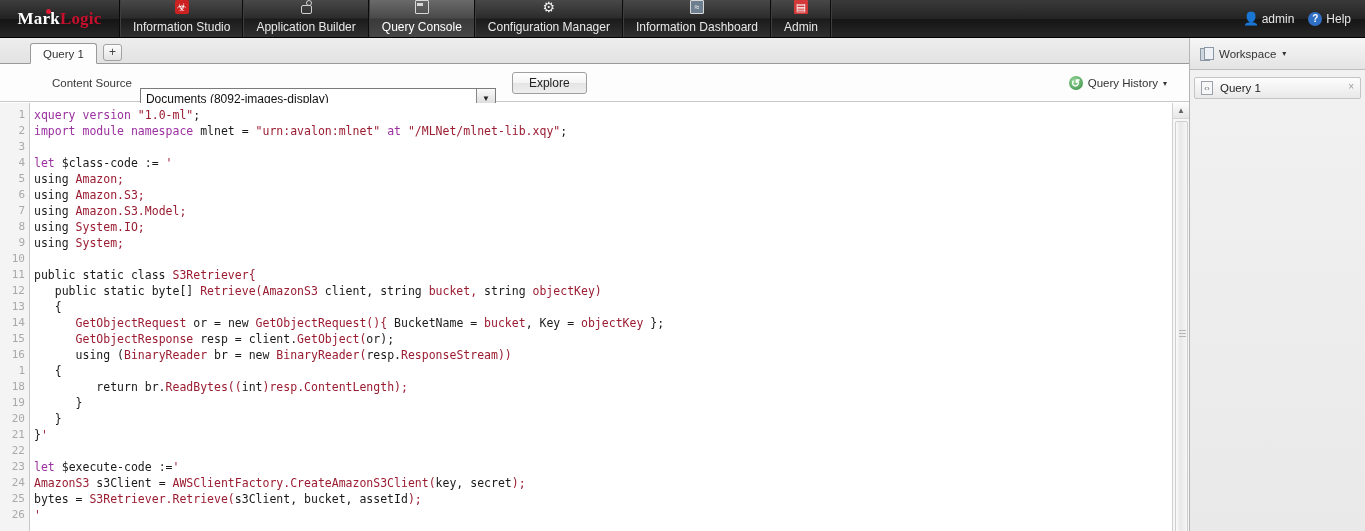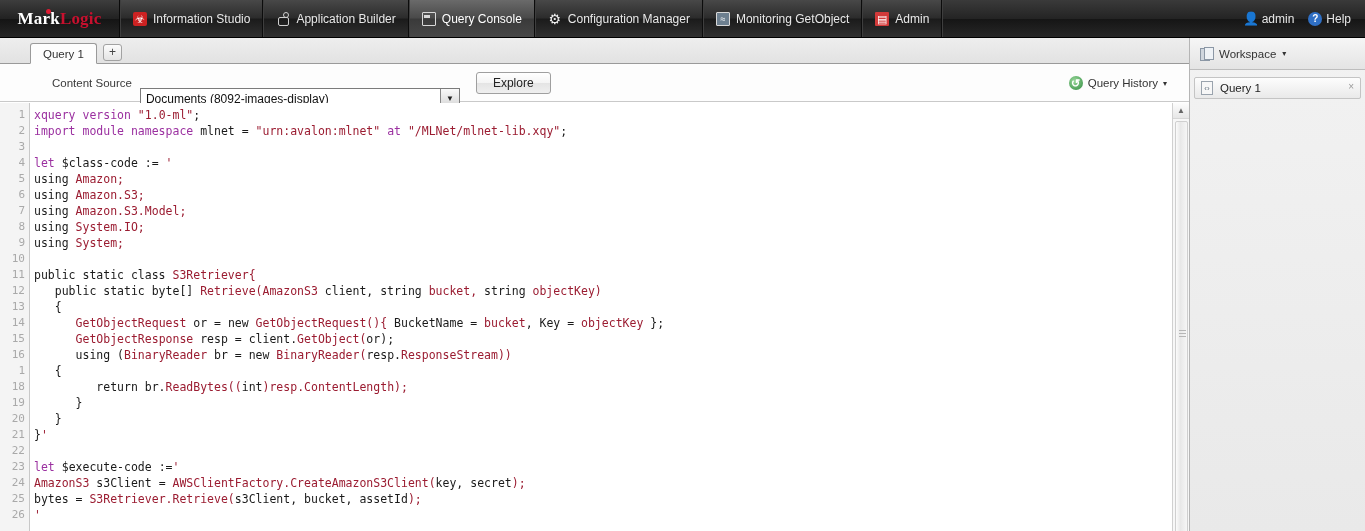--- a/index.html
+++ b/index.html
@@ -37,20 +37,21 @@
   .navtab {
     display: flex; align-items: center; gap: 6px;
     padding: 0 12px;
     color: #e8e8e8;
     font-size: 12px;
     border-right: 1px solid #0c0c0c;
     border-left: 1px solid #3e3e3e;
     background: linear-gradient(to bottom, #484848 0%, #2c2c2c 48%, #1b1b1b 52%, #303030 100%);
     cursor: pointer;
     white-space: nowrap;
+    flex-direction: column;
   }
   .navtab.active {
     background: linear-gradient(to bottom, #6a6a6a 0%, #4a4a4a 48%, #3a3a3a 52%, #474747 100%);
     color: #fff;
   }
   .nav-spacer { flex: 1; background: linear-gradient(to bottom,#3a3a3a 0%,#242424 50%,#151515 51%,#272727 100%); border-left:1px solid #3e3e3e;}
   .navright {
     display: flex; align-items: center; gap: 14px;
     padding: 0 14px;
     color: #e6e6e6; font-size: 12px;
@@ -112,21 +113,21 @@
   .toolbar {
     height: 38px;
     background:#fdfdfd;
     border-bottom:1px solid #c9c9c9;
     display:flex; align-items:center;
     padding: 0 12px 0 52px;
     position: relative;
   }
   .tb-label { font-size:11.5px; color:#3a3a3a; margin-right:8px; white-space:nowrap;}
   .select-box {
-    width: 320px; height: 21px;
+    width: 356px; height: 21px;
     border:1px solid #7b7b7b;
     background:#fff;
     display:flex; align-items:center;
     font-size:12px; color:#111;
     padding-left:5px;
     position:relative;
     cursor:pointer;
     margin-top:32px;
   }
   .select-value { flex:1; overflow:hidden; white-space:nowrap;}
@@ -267,21 +268,21 @@
   <div class="navtab active">
     <span class="ico ico-queryconsole"></span>
     <span>Query Console</span>
   </div>
   <div class="navtab">
     <span class="ico ico-gear"></span>
     <span>Configuration Manager</span>
   </div>
   <div class="navtab">
     <span class="ico ico-monitor"></span>
-    <span>Monitoring GetObject</span>
+    <span>Information Dashboard</span>
   </div>
   <div class="navtab">
     <span class="ico ico-admin"></span>
     <span>Admin</span>
   </div>
 
   <div class="nav-spacer"></div>
 
   <div class="navright">
     <span class="item">

